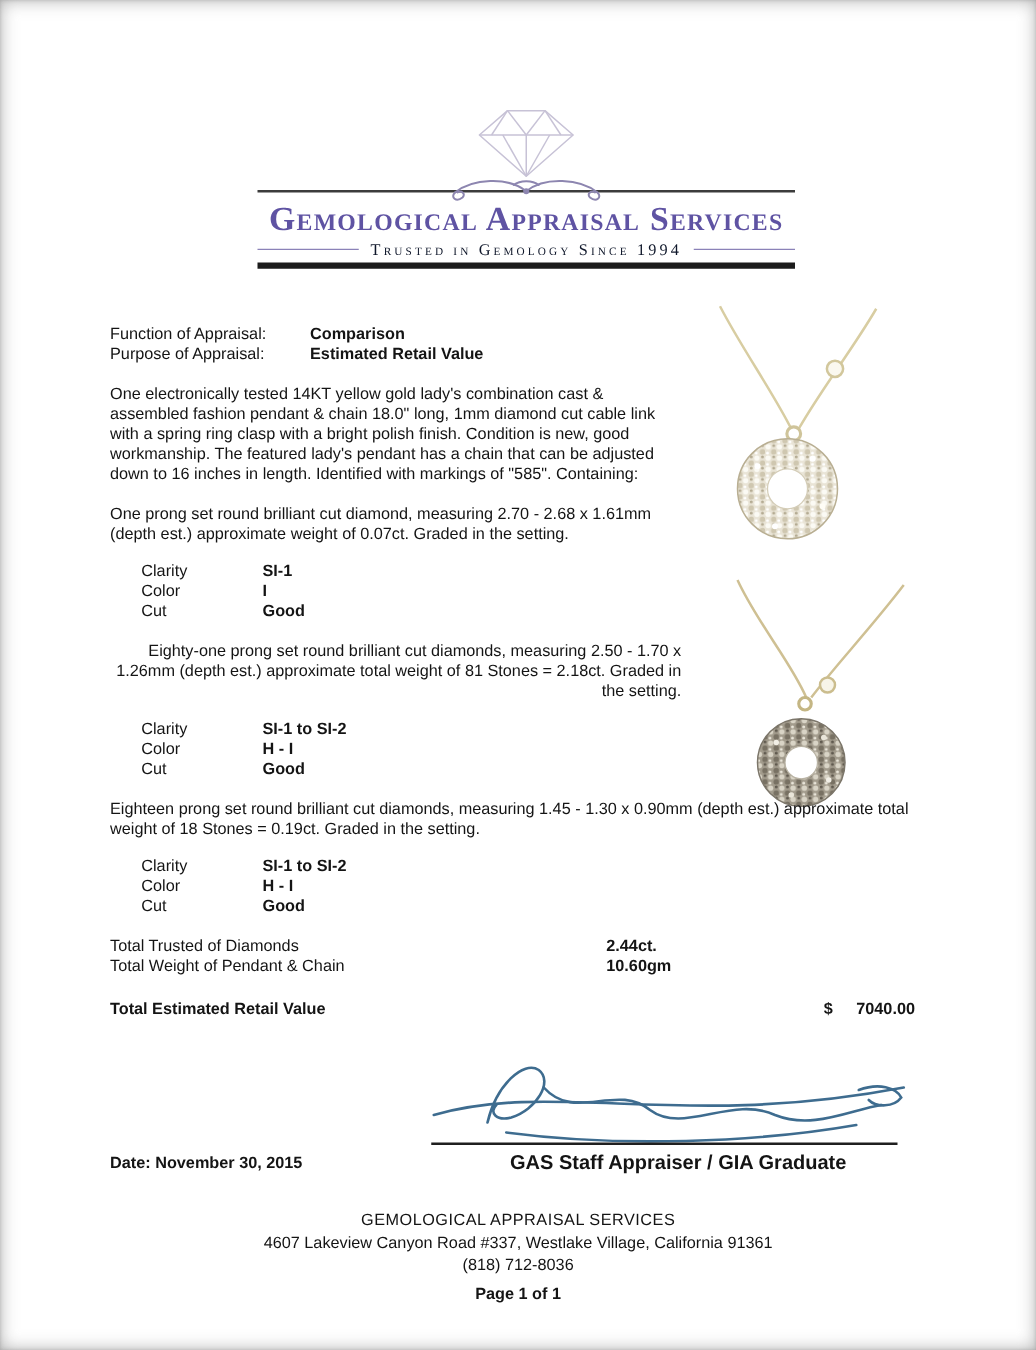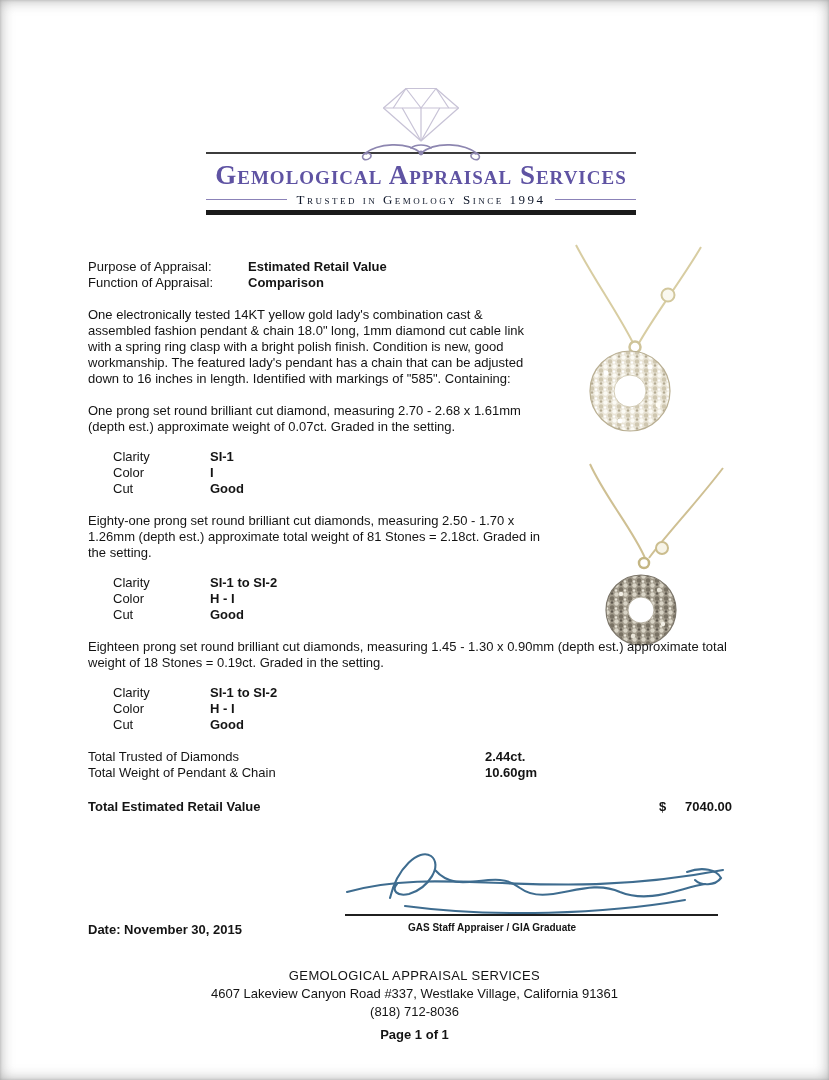--- a/index.html
+++ b/index.html
@@ -34,21 +34,21 @@
   .thick-bar { height:5px; background:#1b1b1b; margin-top:4px; }
 
   
   .content { position:absolute; left:88px; top:259px; width:656px; font-size:13px; line-height:16px; }
   .kv-row { display:flex; }
   .kv-label { width:160px; }
   .kv-value { font-weight:bold; }
   p { margin:0; }
   .desc  { margin-top:16px; width:452px; }
   .stone1{ margin-top:16px; width:441px; }
-  .stone2{ margin-top:16px; width:457px; }
+  .stone2{ margin-top:16px; width:457px;text-align:right; }
   .stone3{ margin-top:16px; width:648px; }
   .grades{ margin:14px 0 0 25px; }
   .grade-row { display:flex; }
   .g-label { width:97px; }
   .g-value { font-weight:bold; }
   .totals { margin-top:16px; }
   .total-row { position:relative; height:16px; }
   .total-row .t-value { position:absolute; left:397px; top:0; font-weight:bold; }
   .retail-row { position:relative; margin-top:18px; height:16px; font-weight:bold; }
   .retail-row .cur { position:absolute; left:571px; top:0; }
@@ -56,21 +56,21 @@
 
   
   .photo { position:absolute; }
   .photo1 { left:538px; top:243px; }
   .photo2 { left:545px; top:462px; }
 
   
   .signature { position:absolute; left:335px; top:840px; }
   .sig-line { position:absolute; left:345px; top:914px; width:373px; height:2px; background:#1f1f1f; }
   .date-line { position:absolute; left:88px; top:922px; font-size:13px; font-weight:bold; }
-  .appraiser-line { position:absolute; left:408px; top:922px; font-size:10px; font-weight:bold; }
+  .appraiser-line { position:absolute; left:408px; top:922px; font-size:16px; font-weight:bold; }
 
   
   .footer { position:absolute; top:967px; left:0; width:100%; text-align:center; font-size:13px; line-height:18px; }
   .footer .company { letter-spacing:.4px; }
   .footer .page-num { font-weight:bold; margin-top:5px; }
 </style>
 </head>
 <body>
 
 <div class="page">
@@ -159,26 +159,26 @@
       <circle cx="-20" cy="-16" r="2.2" fill="#f2efe6"></circle>
       <circle cx="18" cy="-20" r="2.2" fill="#e9e5d9"></circle>
       <circle cx="22" cy="14" r="2.2" fill="#f2efe6"></circle>
       <circle cx="-8" cy="26" r="2.2" fill="#e9e5d9"></circle>
     </g>
   </svg>
 
   <div class="content">
 
     <div class="kv-row">
+      <span class="kv-label">Function of Appraisal:</span>
+      <span class="kv-value">Comparison</span>
+    </div>
+    <div class="kv-row">
       <span class="kv-label">Purpose of Appraisal:</span>
       <span class="kv-value">Estimated Retail Value</span>
-    </div>
-    <div class="kv-row">
-      <span class="kv-label">Function of Appraisal:</span>
-      <span class="kv-value">Comparison</span>
     </div>
 
     <p class="desc">One electronically tested 14KT yellow gold lady's combination cast &amp; assembled fashion pendant &amp; chain 18.0" long, 1mm diamond cut cable link with a spring ring clasp with a bright polish finish. Condition is new, good workmanship. The featured lady's pendant has a chain that can be adjusted down to 16 inches in length. Identified with markings of "585".  Containing:</p>
 
     <p class="stone1">One prong set round brilliant cut diamond, measuring 2.70 - 2.68 x 1.61mm (depth est.) approximate weight of 0.07ct. Graded in the setting.</p>
     <div class="grades">
       <div class="grade-row">
         <span class="g-label">Clarity</span>
         <span class="g-value">SI-1</span>
       </div>

